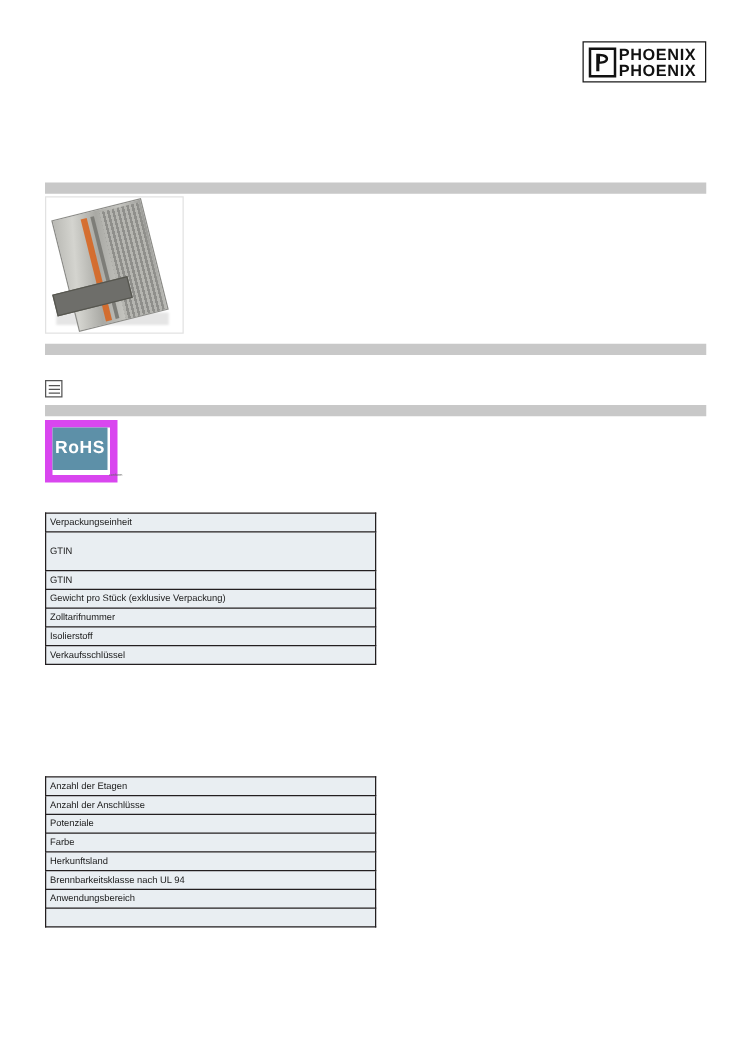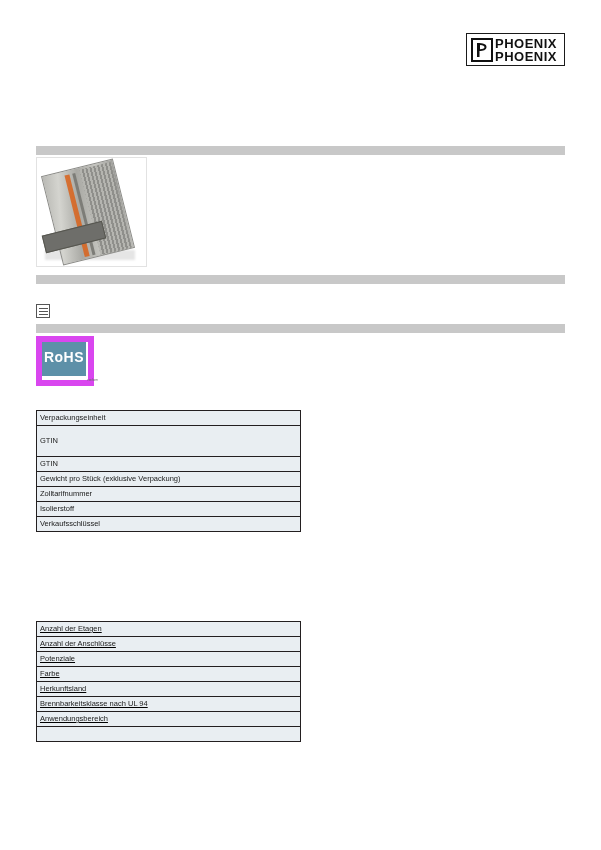--- a/index.html
+++ b/index.html
@@ -218,21 +218,21 @@
     padding: 0 3px;
     font-size: 7.5px;
     color: #1a1a1a;
     line-height: 10px;
     vertical-align: middle;
     background: #e9eef2;
   }
   table.spec td.tall { height: 30px; vertical-align: middle; }
 
   #table-packaging { left: 36px; top: 410px; border-radius: 24px; }
-  #table-properties { left: 36px; top: 621px; text-decoration: underline; }
+  #table-properties { left: 36px; top: 621px; }
 </style>
 </head>
 <body>
 
 <div class="page">
 
   <div class="logo">
     <div class="logo-mark">
       <svg width="14" height="16" viewBox="0 0 14 16">
         <path d="M2 1 L2 15 L4.5 15 L4.5 9 C8 9 11.5 8 11.5 5 C11.5 2 8.5 1 2 1 Z M5 3 C8 3.2 9.5 4 9.5 5.2 C9.5 6.4 7.5 7.2 5 7.2 Z" fill="#111111"></path>

